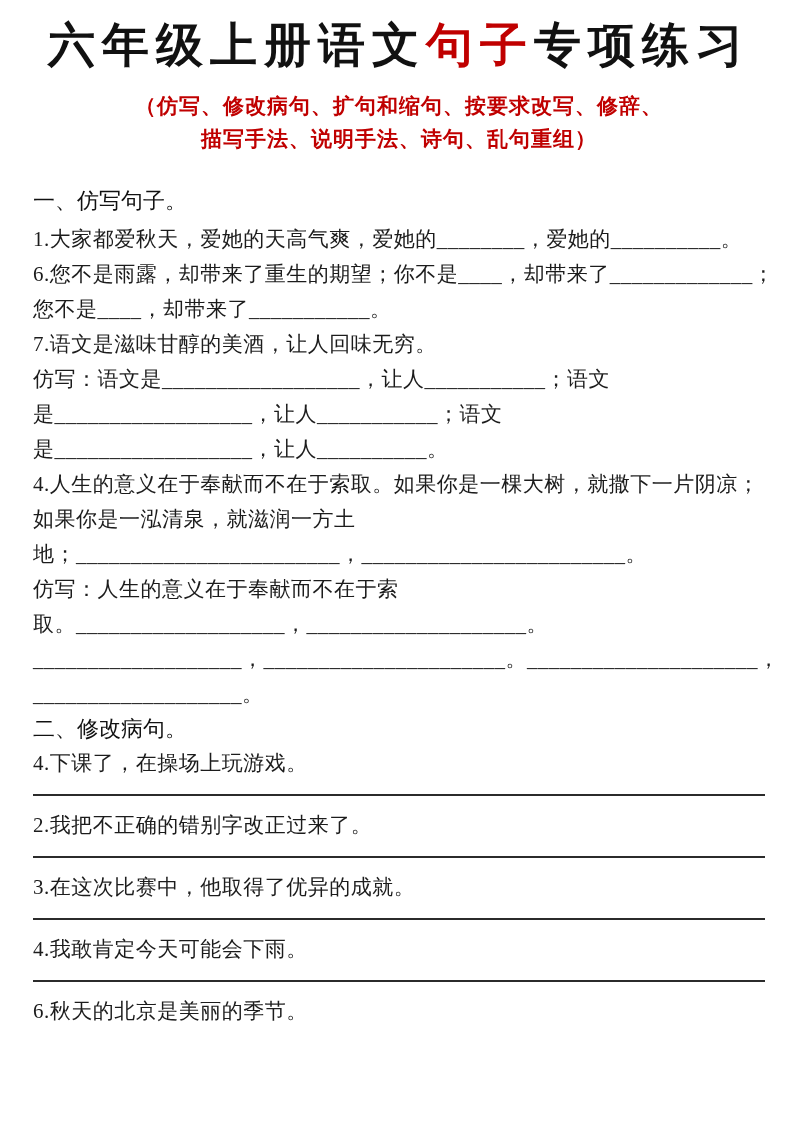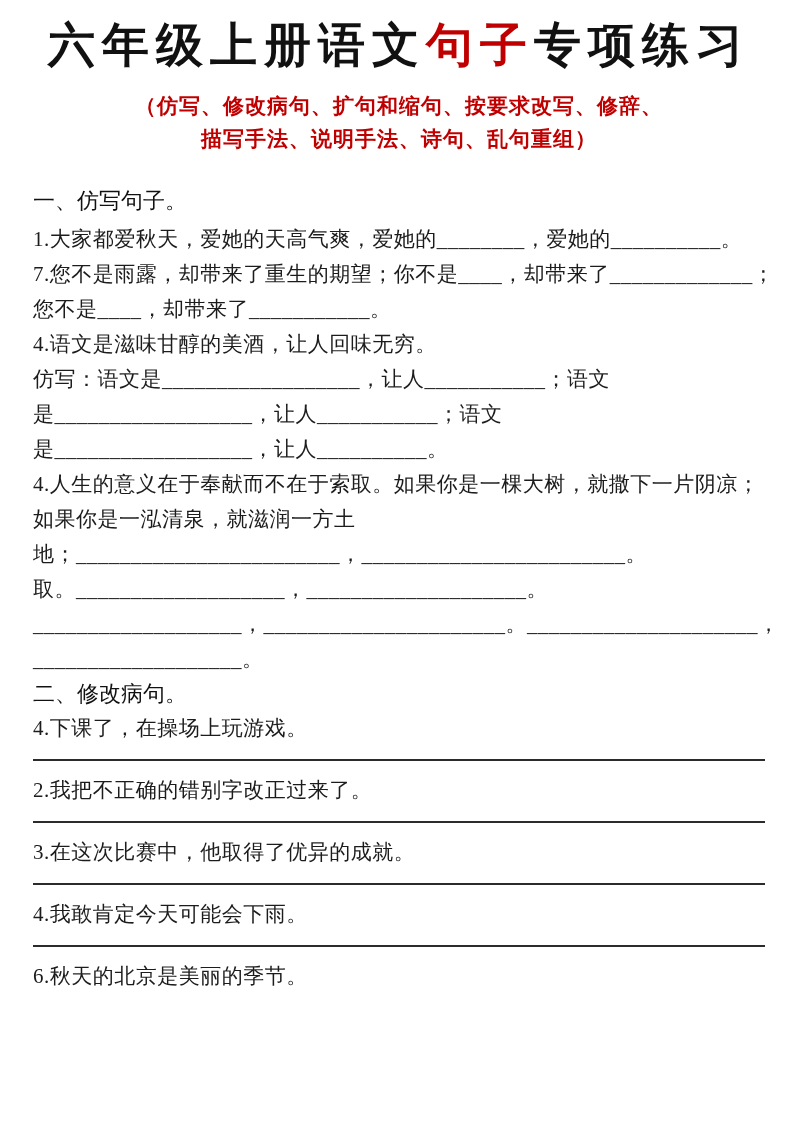--- a/index.html
+++ b/index.html
@@ -82,29 +82,30 @@
 
   <div class="subtitle">
     <div>（仿写、修改病句、扩句和缩句、按要求改写、修辞、</div>
     <div>描写手法、说明手法、诗句、乱句重组）</div>
   </div>
 
   <div class="sec-heading sec1-heading">一、仿写句子。</div>
 
   <div class="sec1-lines">
     <div class="s1-line">1.大家都爱秋天，爱她的天高气爽，爱她的________，爱她的__________。</div>
-    <div class="s1-line">7.您不是雨露，却带来了重生的期望；你不是____，却带来了_____________；</div>
+    <div class="s1-line">6.您不是雨露，却带来了重生的期望；你不是____，却带来了_____________；</div>
     <div class="s1-line">您不是____，却带来了___________。</div>
-    <div class="s1-line">4.语文是滋味甘醇的美酒，让人回味无穷。</div>
+    <div class="s1-line">7.语文是滋味甘醇的美酒，让人回味无穷。</div>
     <div class="s1-line">仿写：语文是__________________，让人___________；语文</div>
     <div class="s1-line">是__________________，让人___________；语文</div>
     <div class="s1-line">是__________________，让人__________。</div>
     <div class="s1-line">4.人生的意义在于奉献而不在于索取。如果你是一棵大树，就撒下一片阴凉；</div>
     <div class="s1-line">如果你是一泓清泉，就滋润一方土</div>
     <div class="s1-line">地；________________________，________________________。</div>
+    <div class="s1-line">仿写：人生的意义在于奉献而不在于索</div>
     <div class="s1-line">取。___________________，____________________。</div>
     <div class="s1-line">___________________，______________________。_____________________，</div>
     <div class="s1-line">___________________。</div>
   </div>
 
   <div class="sec-heading sec2-heading">二、修改病句。</div>
 
   <div class="sec2-items">
     <div class="s2-block">
       <div class="s2-text">4.下课了，在操场上玩游戏。</div>

